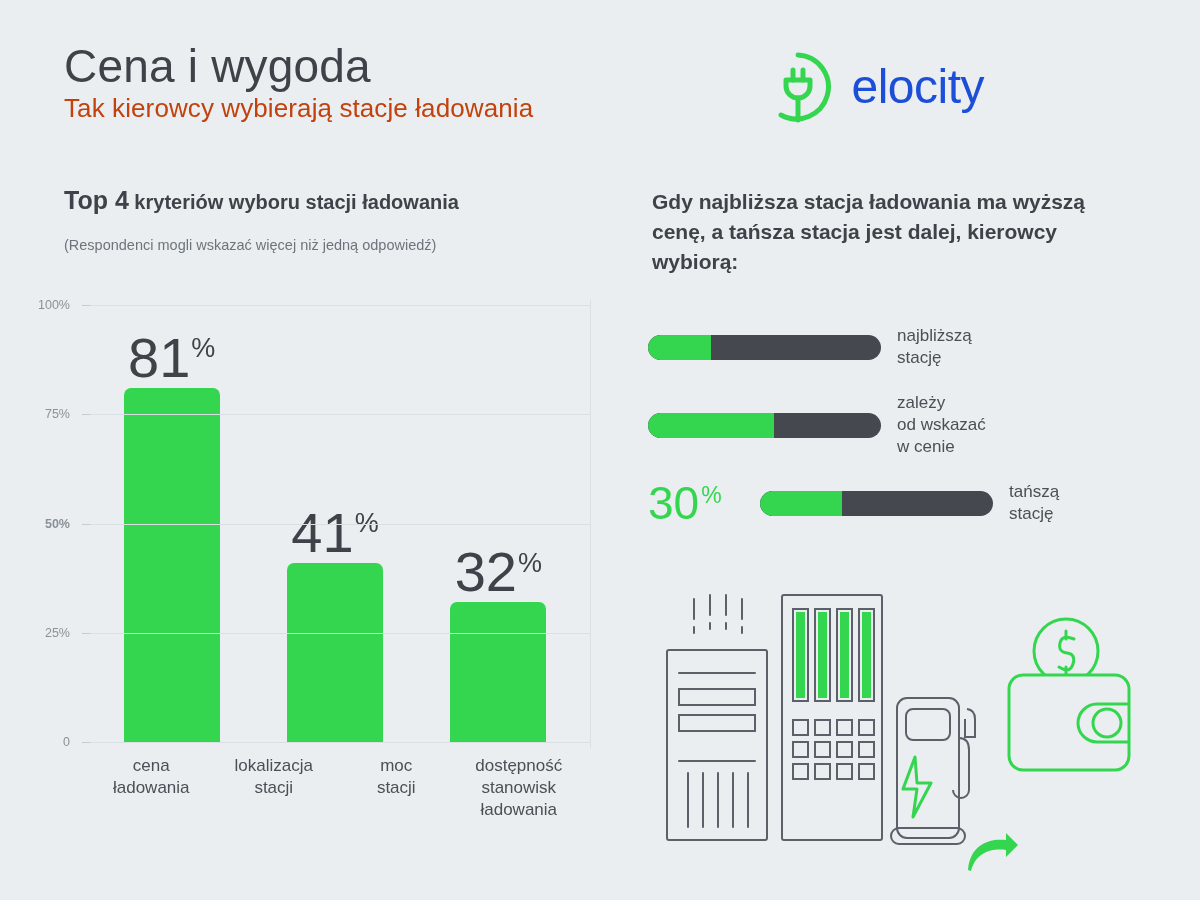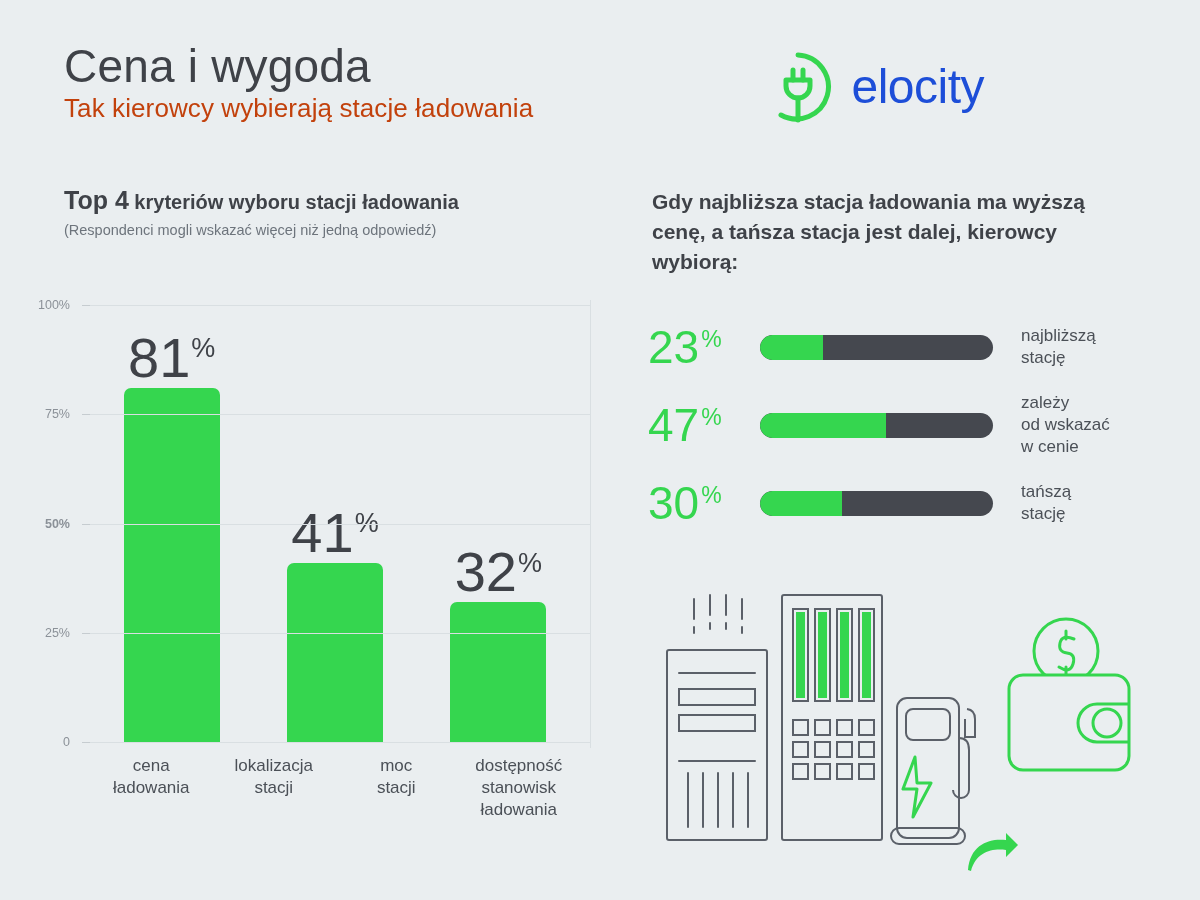--- a/index.html
+++ b/index.html
@@ -24,21 +24,21 @@
 
   .logo { position: absolute; right: 72px; top: 50px; display: flex; align-items: center; gap: 16px; }
   .logo-mark { width: 74px; height: 74px; }
   .logo-text { font-size: 48px; color: #1d4ed8; letter-spacing: -0.5px; line-height: 1; }
 
   
   .left { position: absolute; left: 64px; top: 186px; width: 520px; }
   .panel-title { font-size: 21px; color: #3f4248; }
   .panel-title .strong { font-weight: bold; font-size: 25px; text-align: center; }
   .panel-title .rest { font-weight: bold; font-size: 20px; }
-  .panel-note { font-size: 14.5px; color: #6d747c; margin-top: 7px; }
+  .panel-note { font-size: 14.5px; color: #6d747c; margin-top: 22px; }
 
   
   .chart { position: absolute; left: 44px; top: 295px; width: 546px; height: 455px; }
   .plot { position: absolute; left: 46px; top: 10px; right: 0; height: 437px; }
   .gridline { position: absolute; left: 0; right: 0; height: 1px; background: #d9dfe2; }
   .ytick {
     position: absolute; right: 100%; margin-right: 20px;
     transform: translateY(-50%);
     font-size: 12.5px; color: #8b9198; white-space: nowrap;
   }
@@ -73,21 +73,21 @@
   .pref-pct {
     width: 112px; color: #35d64f; font-size: 46px; line-height: 1; white-space: nowrap;
   }
   .pref-pct .pct { font-size: 23px; vertical-align: super; margin-left: 2px; }
   .track {
     width: 233px; height: 25px; border-radius: 13px; background: #45484f;
     overflow: hidden; position: relative; flex: none;
   }
   .fill { height: 100%; background: #35d64f; border-radius: 13px 0 0 13px; }
   .pref-label {
-    margin-left: 28px; font-size: 17px; color: #4b5057; line-height: 1.3;
+    margin-left: 16px; font-size: 17px; color: #4b5057; line-height: 1.3;
   }
 
   
   .illus { position: absolute; left: 648px; top: 585px; width: 530px; height: 285px; }
   .arrow { position: absolute; right: 36px; bottom: 22px; }
 </style>
 </head>
 <body>
 
 <div id="root">
@@ -178,31 +178,29 @@
       </div>
   </div>
   <div class="vdivider"></div>
 
   <div class="right">
     <div class="right-title">Gdy najbliższa stacja ładowania ma wyższą cenę, a tańsza stacja jest dalej, kierowcy wybiorą:</div>
   </div>
 
   <div class="prefs" id="prefs">
       <div class="pref-row">
-        <div class="pref-pct"><span>23</span><span class="pct">%</span></div>
         <div class="track">
           <div class="fill" style="width: 27%;"></div>
         </div>
         <div class="pref-label">
           <div>najbliższą</div>
           <div>stację</div>
         </div>
       </div>
       <div class="pref-row">
-        <div class="pref-pct"><span>47</span><span class="pct">%</span></div>
         <div class="track">
           <div class="fill" style="width: 54%;"></div>
         </div>
         <div class="pref-label">
           <div>zależy</div>
           <div>od wskazać</div>
           <div>w cenie</div>
         </div>
       </div>
       <div class="pref-row">

